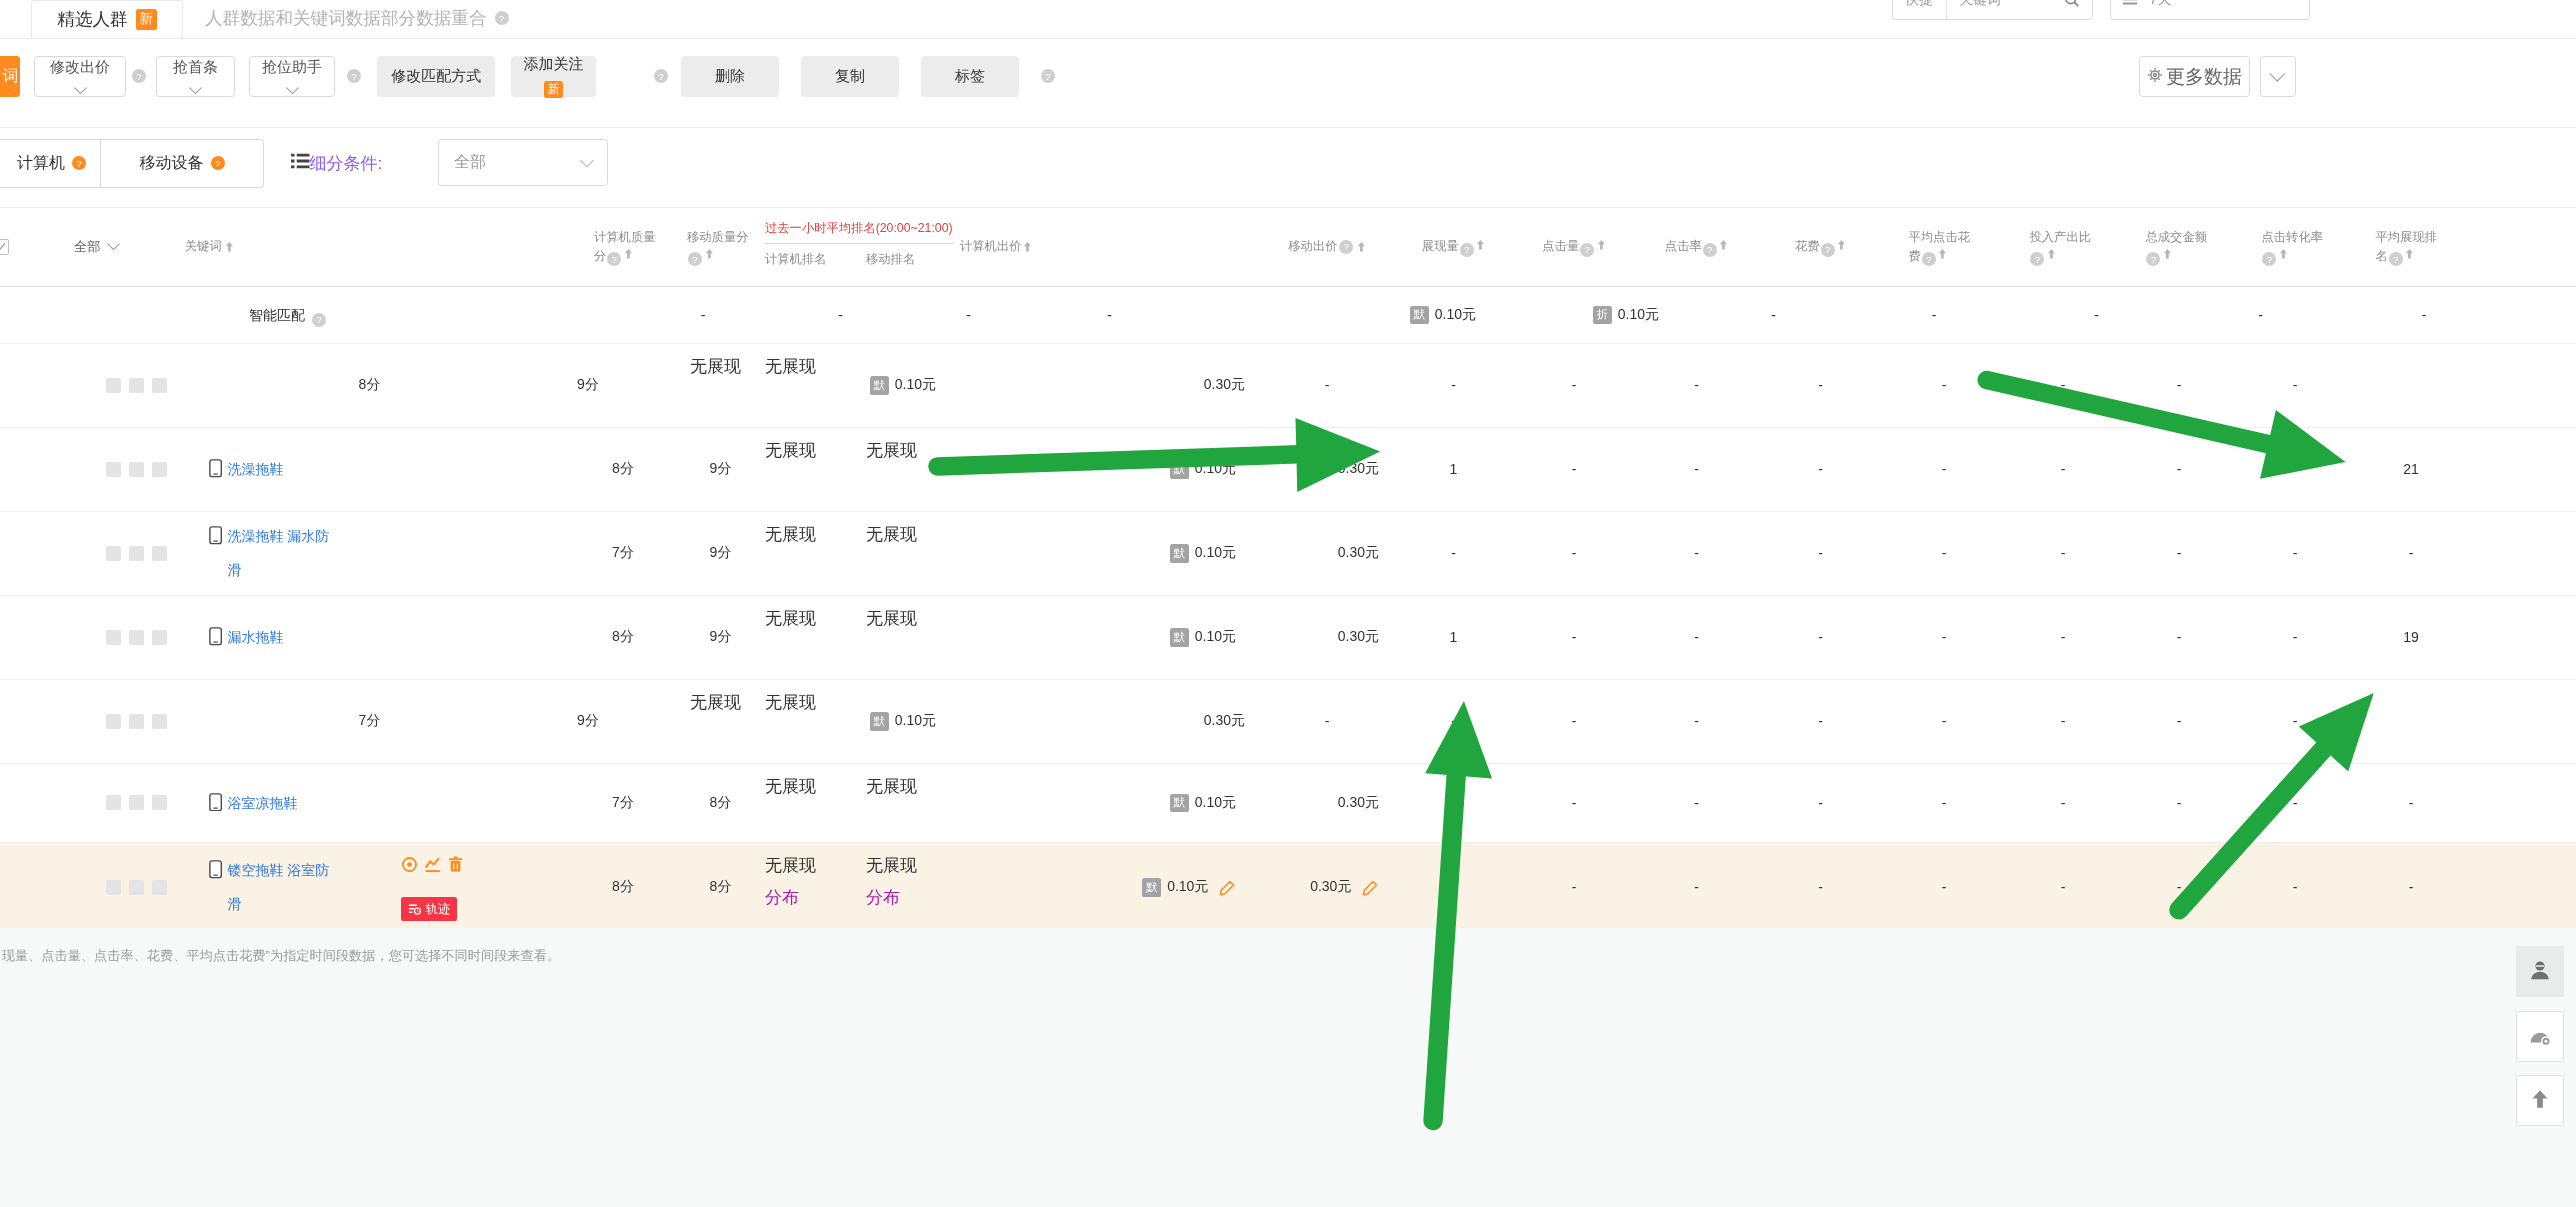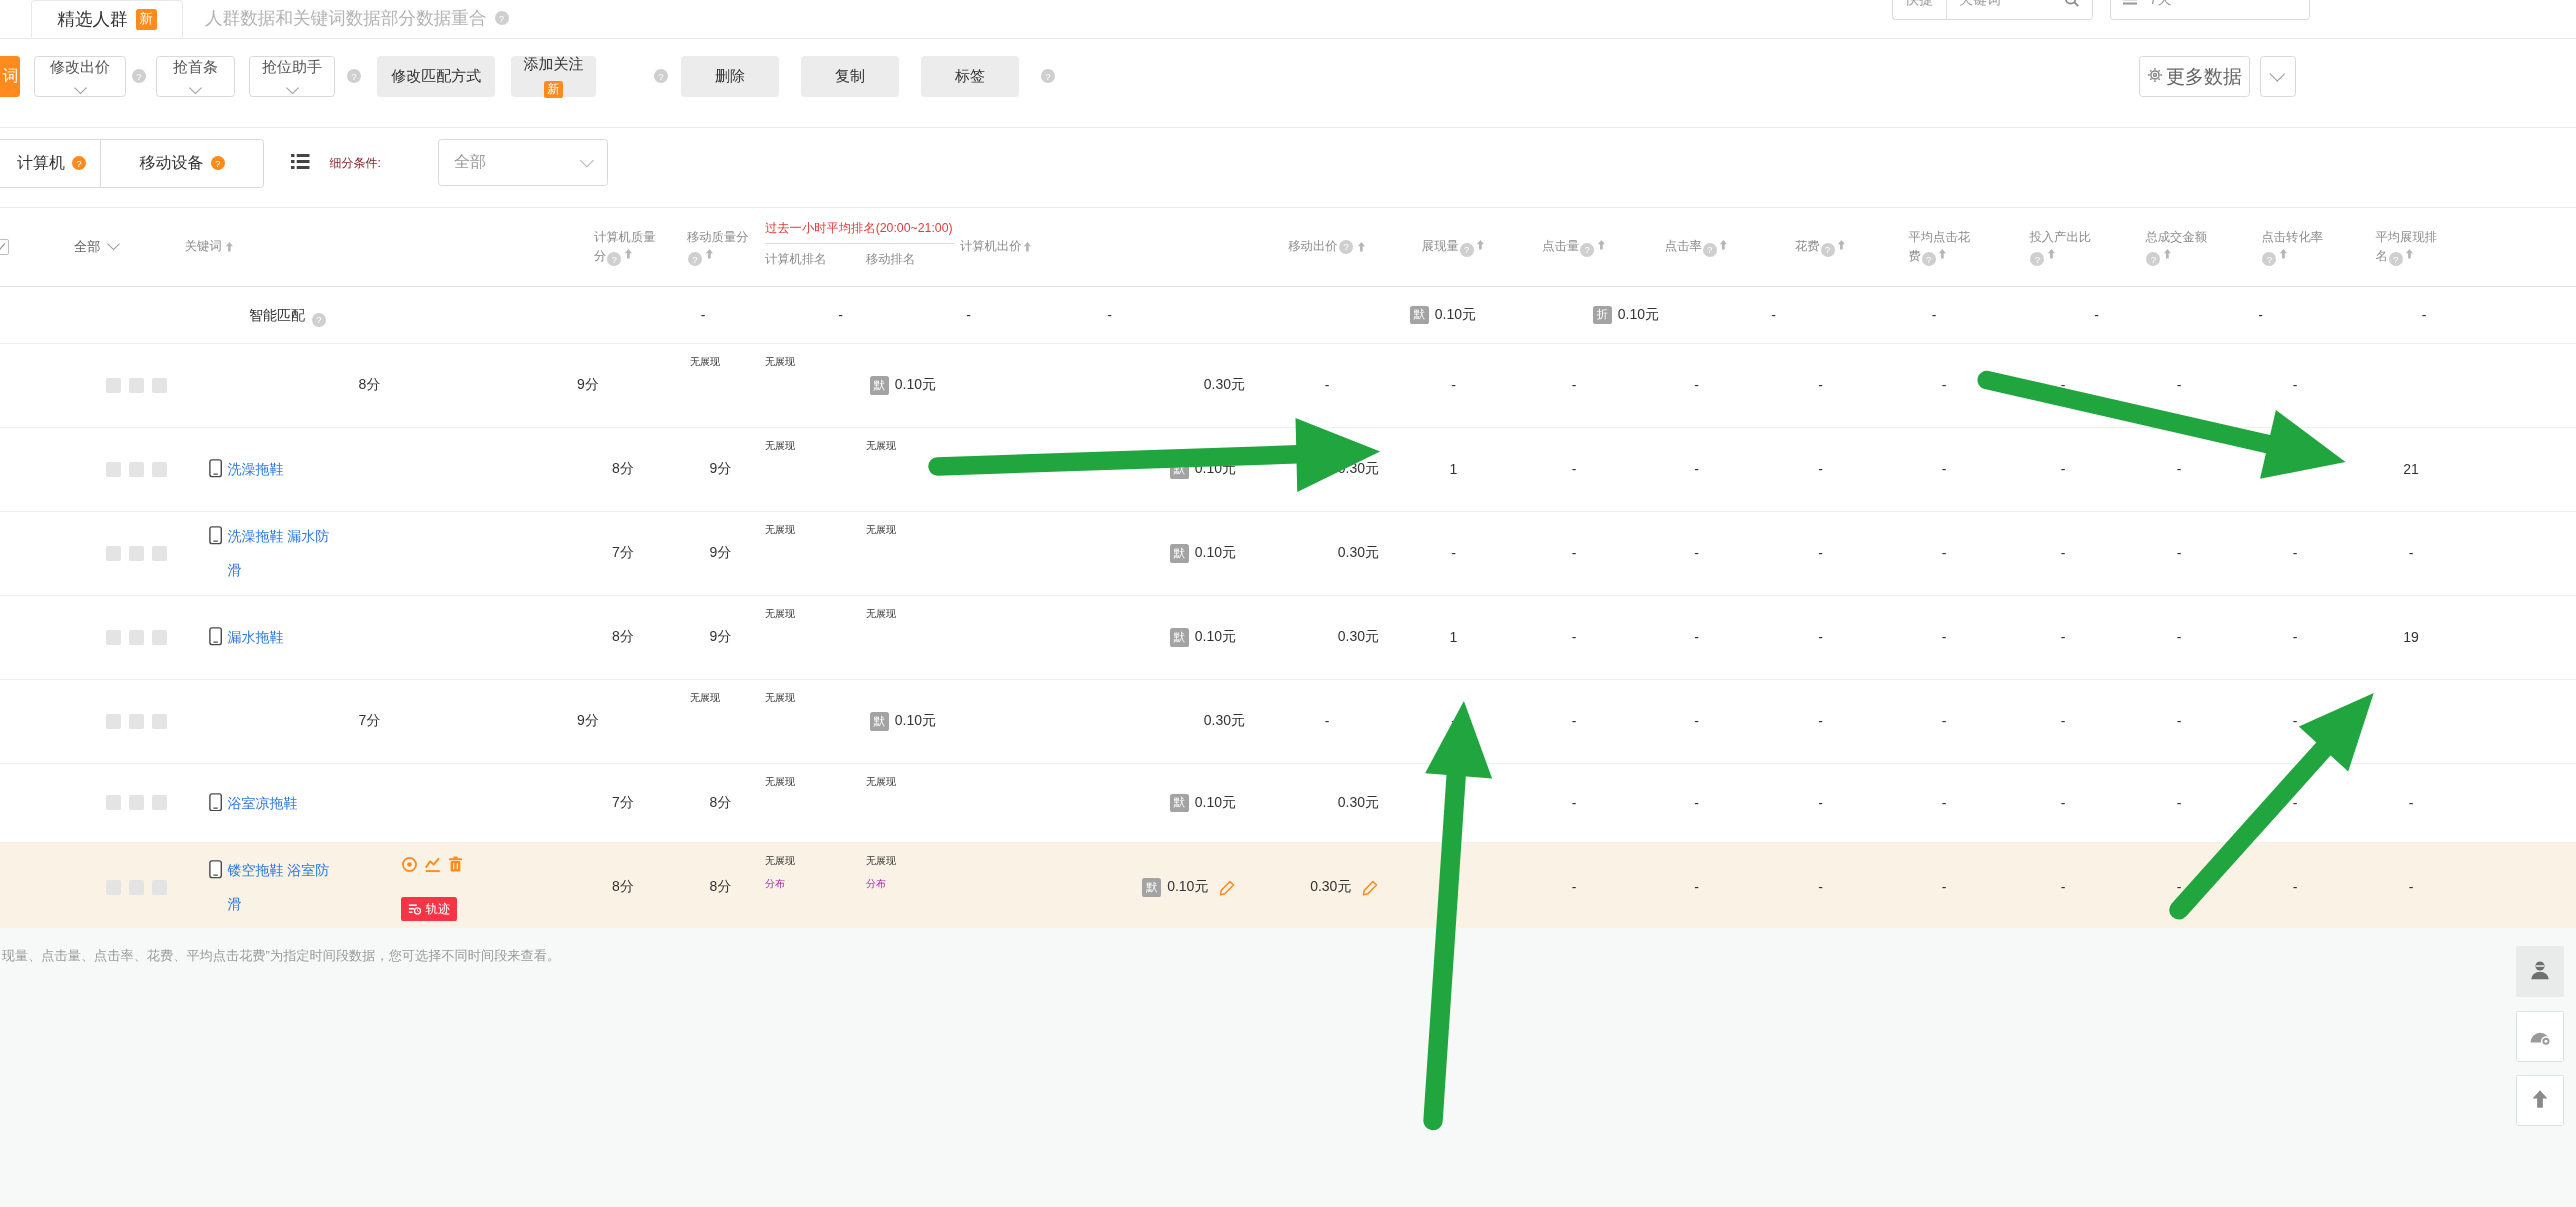--- a/index.html
+++ b/index.html
@@ -43,22 +43,22 @@
   .more-chev{width:36px;height:41px;border:0.9px solid #d9d9d9;border-radius:3.5px;background:#fff;
     display:flex;align-items:center;justify-content:center;box-sizing:border-box;}
 
   
   .device-row{position:relative;margin-top:10.6px;height:49px;background:#fff;}
   .dev-tabs{position:absolute;left:-40px;top:0;display:flex;}
   .dev-tab{height:49px;border:0.9px solid #d9d9d9;background:#fff;display:flex;align-items:center;
     gap:7px;font-size:16px;color:#333;box-sizing:border-box;cursor:pointer;}
   .dev-tab.t1{width:141px;border-radius:3.5px 0 0 3.5px;justify-content:flex-end;padding-right:14px;}
   .dev-tab.t2{width:164px;margin-left:-0.9px;border-radius:0 3.5px 3.5px 0;justify-content:center;}
-  .refine{position:absolute;left:291px;top:50%;transform:translateY(-50%);display:flex;align-items:center;gap:20px;
-    font-size:12px;color:#7f1d1d;}
+  .refine{position:absolute;left:291px;top:50%;transform:translateY(-50%);display:flex;align-items:center;gap:0;
+    font-size:17px;color:#8b5cf6;}
   .refine-select{position:absolute;left:438px;top:0.9px;width:170px;height:47px;border:0.9px solid #d9d9d9;border-radius:3.5px;
     display:flex;align-items:center;justify-content:space-between;padding:0 15px;color:#9a9a9a;font-size:16px;
     background:#fff;box-sizing:border-box;cursor:pointer;}
 
   
   .table-card{margin-top:19.4px;border-top:0.9px solid #ededed;background:#fff;
     --cols:176px 317px 190px 75px 101px 101px 300px 134px 119px 122px 123px 125px 122px 116px 116px 116px 116px 106px;}
   .thead{display:grid;grid-template-columns:var(--cols);height:79px;border-bottom:0.9px solid #e0e0e0;
     color:#8c8c8c;font-size:12.3px;align-items:center;box-sizing:border-box;}
   .hcell{display:flex;align-items:center;}
@@ -93,21 +93,21 @@
   .kw-inner{line-height:34px;}
   .kw-link{color:#2d77e0;display:inline-block;max-width:104px;vertical-align:top;text-decoration:none;cursor:pointer;}
   .smart-label{color:#333;margin-right:7px;}
   .kw-inner .qi{vertical-align:-2.6px;}
   .kw-icons{position:absolute;left:225px;top:13.2px;line-height:normal;}
   .irow{display:flex;gap:6.2px;align-items:center;}
   .track{margin-top:8px;display:inline-flex;align-items:center;gap:4.4px;background:#f53445;color:#fff;font-size:12.3px;
     border-radius:2.6px;padding:3.5px 7px;cursor:pointer;}
   .c-q{justify-self:center;}
   .c-pcq{transform:translateX(35px);}
-  .c-rank{align-self:start;padding:11.5px 0 0 7px;font-size:10px;display:flex;flex-direction:column;align-items:flex-start;}
+  .c-rank{align-self:start;padding:11.5px 0 0 7px;font-size:17px;display:flex;flex-direction:column;align-items:flex-start;}
   .c-rank.dash{align-self:center;padding:0;justify-self:center;flex-direction:row;font-size:14px;}
   .c-rank .sub{color:#a21caf;margin-top:8.8px;cursor:pointer;}
   .c-bid{display:flex;align-items:center;justify-content:flex-end;}
   .c-pcbid{padding-right:24px;}
   .c-mbid{padding-right:15px;}
   .bid-badge{width:18.5px;height:18.5px;background:#a3a3a3;color:#fff;font-size:11.5px;border-radius:2.6px;
     display:inline-flex;align-items:center;justify-content:center;margin-right:6.2px;flex:0 0 auto;}
   .c-m{justify-self:center;}
 
   

